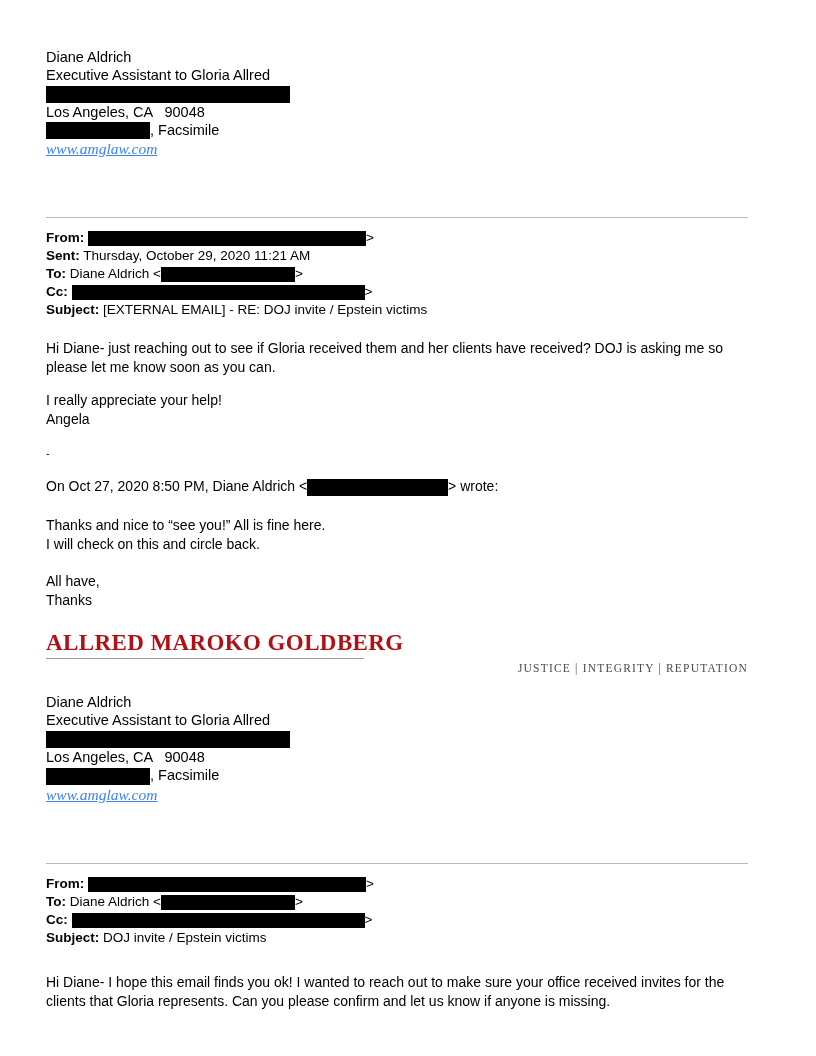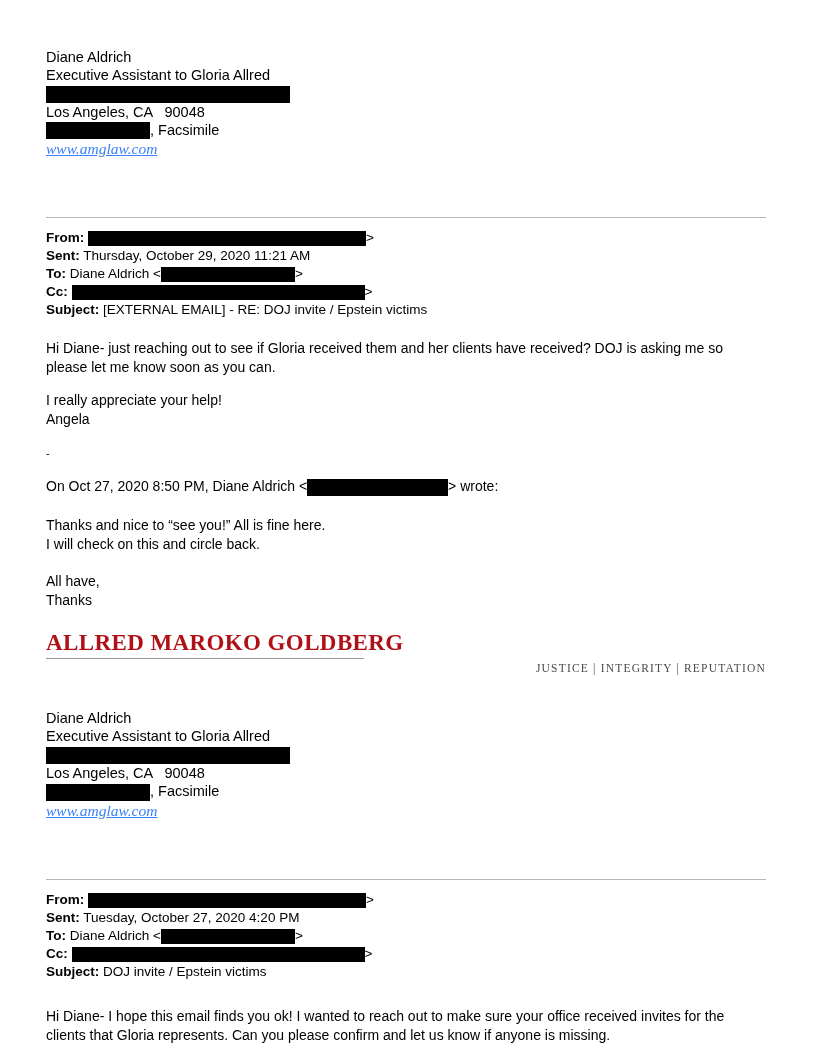--- a/index.html
+++ b/index.html
@@ -13,21 +13,21 @@
     font-family: "Liberation Sans", sans-serif;
     color: #000000;
     position: relative;
     overflow: hidden;
   }
   .page {
     position: relative;
     width: 816px;
     height: 900px;
     box-sizing: border-box;
-    padding: 48px 50px 0 46px;
+    padding: 48px 68px 0 46px;
   }
   .sig-line {
     font-size: 14.5px;
     line-height: 18px;
     white-space: pre-wrap;
   }
   .redact {
     display: inline-block;
     background: #000000;
     vertical-align: middle;
@@ -64,21 +64,21 @@
     line-height: 19px;
   }
   .spacer-10 { height: 10px; }
   .spacer-14 { height: 14px; }
   .spacer-18 { height: 18px; }
   .spacer-20 { height: 20px; }
   .spacer-26 { height: 26px; }
   .spacer-50 { height: 50px; }
   .logo-wrap {
     margin-top: 6px;
-    margin-bottom: 20px;
+    margin-bottom: 4px;
   }
   .logo-name {
     font-family: "Liberation Serif", serif;
     font-weight: bold;
     font-size: 23px;
     letter-spacing: 0.4px;
     color: #b01117;
     line-height: 26px;
   }
   .logo-rule {
@@ -161,21 +161,20 @@
     <div><a class="link" href="#">www.amglaw.com</a></div>
   </div>
 
   <div class="spacer-50"></div>
   <div style="height:8px"></div>
 
   <hr class="hr">
   <div class="spacer-10"></div>
   <div>
     <div class="hdr"><b>From:</b> <span class="redact" style="width:278px"></span><span>&gt;</span></div>
-    <div class="hdr"><b>Sent:</b> <span>Tuesday, October 27, 2020 4:20 PM</span></div>
     <div class="hdr"><b>To:</b> <span>Diane Aldrich &lt;</span><span class="redact" style="width:134px"></span><span>&gt;</span></div>
     <div class="hdr"><b>Cc:</b> <span class="redact" style="width:293px"></span><span>&gt;</span></div>
     <div class="hdr"><b>Subject:</b> <span>DOJ invite / Epstein victims</span></div>
   </div>
 
   <div class="spacer-26"></div>
   <div class="body-text" style="max-width:726px">Hi Diane- I hope this email finds you ok! I wanted to reach out to make sure your office received invites for the clients that Gloria represents. Can you please confirm and let us know if anyone is missing.</div>
 
 </div>
 

